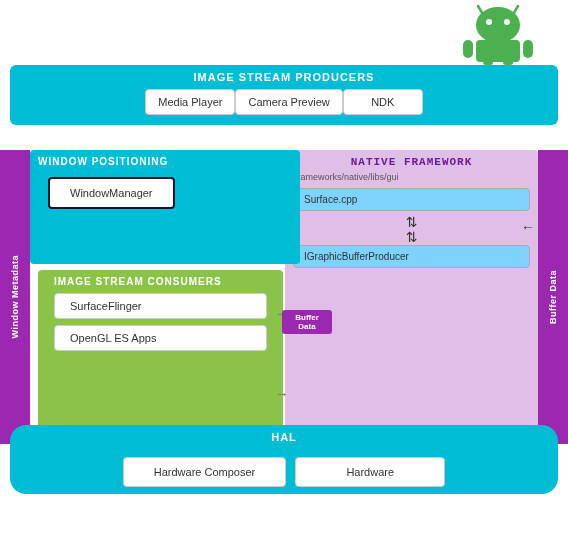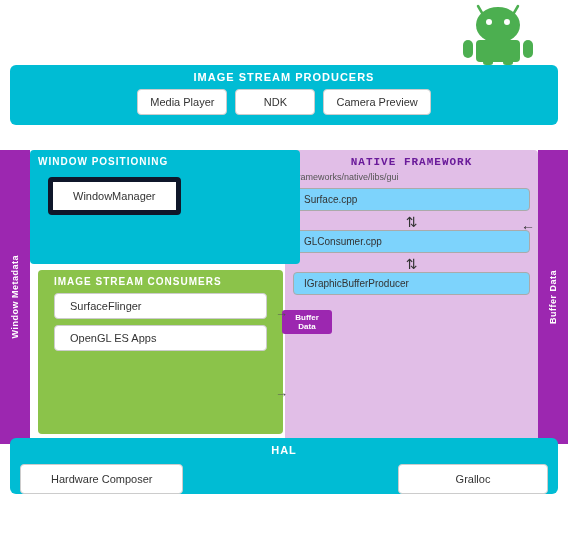--- a/index.html
+++ b/index.html
@@ -42,21 +42,20 @@
     .section-title {
       color: white;
       font-size: 11px;
       font-weight: bold;
       letter-spacing: 1px;
       text-align: center;
       margin-bottom: 6px;
     }
     .producers-row {
       display: flex;
-      gap: 8px;
       justify-content: center;
     }
     .box-item {
       background: white;
       border: 1px solid #ccc;
       border-radius: 4px;
       padding: 6px 12px;
       font-size: 11px;
       color: #333;
       text-align: center;
@@ -120,21 +119,21 @@
       border-radius: 4px;
       padding: 6px 8px 8px;
       z-index: 4;
     }
     .window-positioning .section-title {
       text-align: left;
       font-size: 10px;
     }
     .window-manager-box {
       background: white;
-      border: 5px solid #0f172a;
+      border: 2px solid #0f172a;
       border-radius: 4px;
       padding: 8px 20px;
       font-size: 11px;
       color: #333;
       display: inline-block;
       margin-left: 10px;
       margin-top: 4px;
     }
 
     
@@ -227,29 +226,29 @@
       width: 50px;
     }
 
     
     .hal-bar {
       position: absolute;
       bottom: 40px;
       left: 10px;
       right: 10px;
       background: #00BCD4;
-      border-radius: 6px;
-      padding: 6px 10px 0;
+      border-radius: 16px;
+      padding: 6px 10px 7px;
       z-index: 5;
     }
     .hal-row {
       display: flex;
       gap: 9px;
-      justify-content: space-between;
-      margin-top: 8px;
+      justify-content: center;
+      margin-top: 14px;
     }
     .hal-box {
       background: white;
       border: 1px solid #ccc;
       border-radius: 4px;
       padding: 8px 30px;
       font-size: 11px;
       color: #333;
       min-width: 150px;
       text-align: center;
@@ -296,22 +295,22 @@
 
       <rect x="25" y="60" width="10" height="5" rx="3" fill="#4CAF50"></rect>
       <rect x="45" y="60" width="10" height="5" rx="3" fill="#4CAF50"></rect>
     </svg>
   </div>
 
   <div class="image-stream-producers">
     <div class="section-title">IMAGE STREAM PRODUCERS</div>
     <div class="producers-row">
       <div class="box-item">Media Player</div>
+      <div class="box-item">Camera Preview</div>
       <div class="box-item">NDK</div>
-      <div class="box-item">Camera Preview</div>
     </div>
   </div>
 
   <div class="window-metadata-area">
     <div class="window-metadata-text">Window
 Metadata</div>
   </div>
 
   <div class="buffer-data-right">
     <div class="buffer-data-text">Buffer
@@ -323,23 +322,20 @@
     <div class="window-manager-box">WindowManager</div>
   </div>
 
   <div class="native-framework">
     <div class="native-framework-title">NATIVE FRAMEWORK</div>
     <div class="native-path">frameworks/native/libs/gui</div>
     <div class="native-box">
       <span>Surface.cpp</span>
     </div>
     <div class="arrow-down-up">⇅</div>
-    <div class="native-box">
-      <span>GLConsumer.cpp</span>
-    </div>
     <div class="arrow-down-up">⇅</div>
     <div class="native-box">
       <span>IGraphicBufferProducer</span>
     </div>
   </div>
 
   <div class="arrow-into-surface">←</div>
 
   <div class="image-stream-consumers">
     <div class="consumers-title">IMAGE STREAM CONSUMERS</div>
@@ -349,20 +345,20 @@
 
   <div class="buffer-data-small">
     <span>Buffer
 Data</span>
   </div>
 
   <div class="hal-bar">
     <div class="section-title">HAL</div>
     <div class="hal-row">
       <div class="hal-box">Hardware Composer</div>
-      <div class="hal-box">Gralloc</div>
+      <div class="hal-box">Hardware</div>
     </div>
   </div>
 
   <div class="connector-arrow" style="top:305px; left:275px; font-size:13px;">→</div>
   <div class="connector-arrow" style="top:385px; left:275px; font-size:13px;">→</div>
 
 </div>
 
 </body></html>

